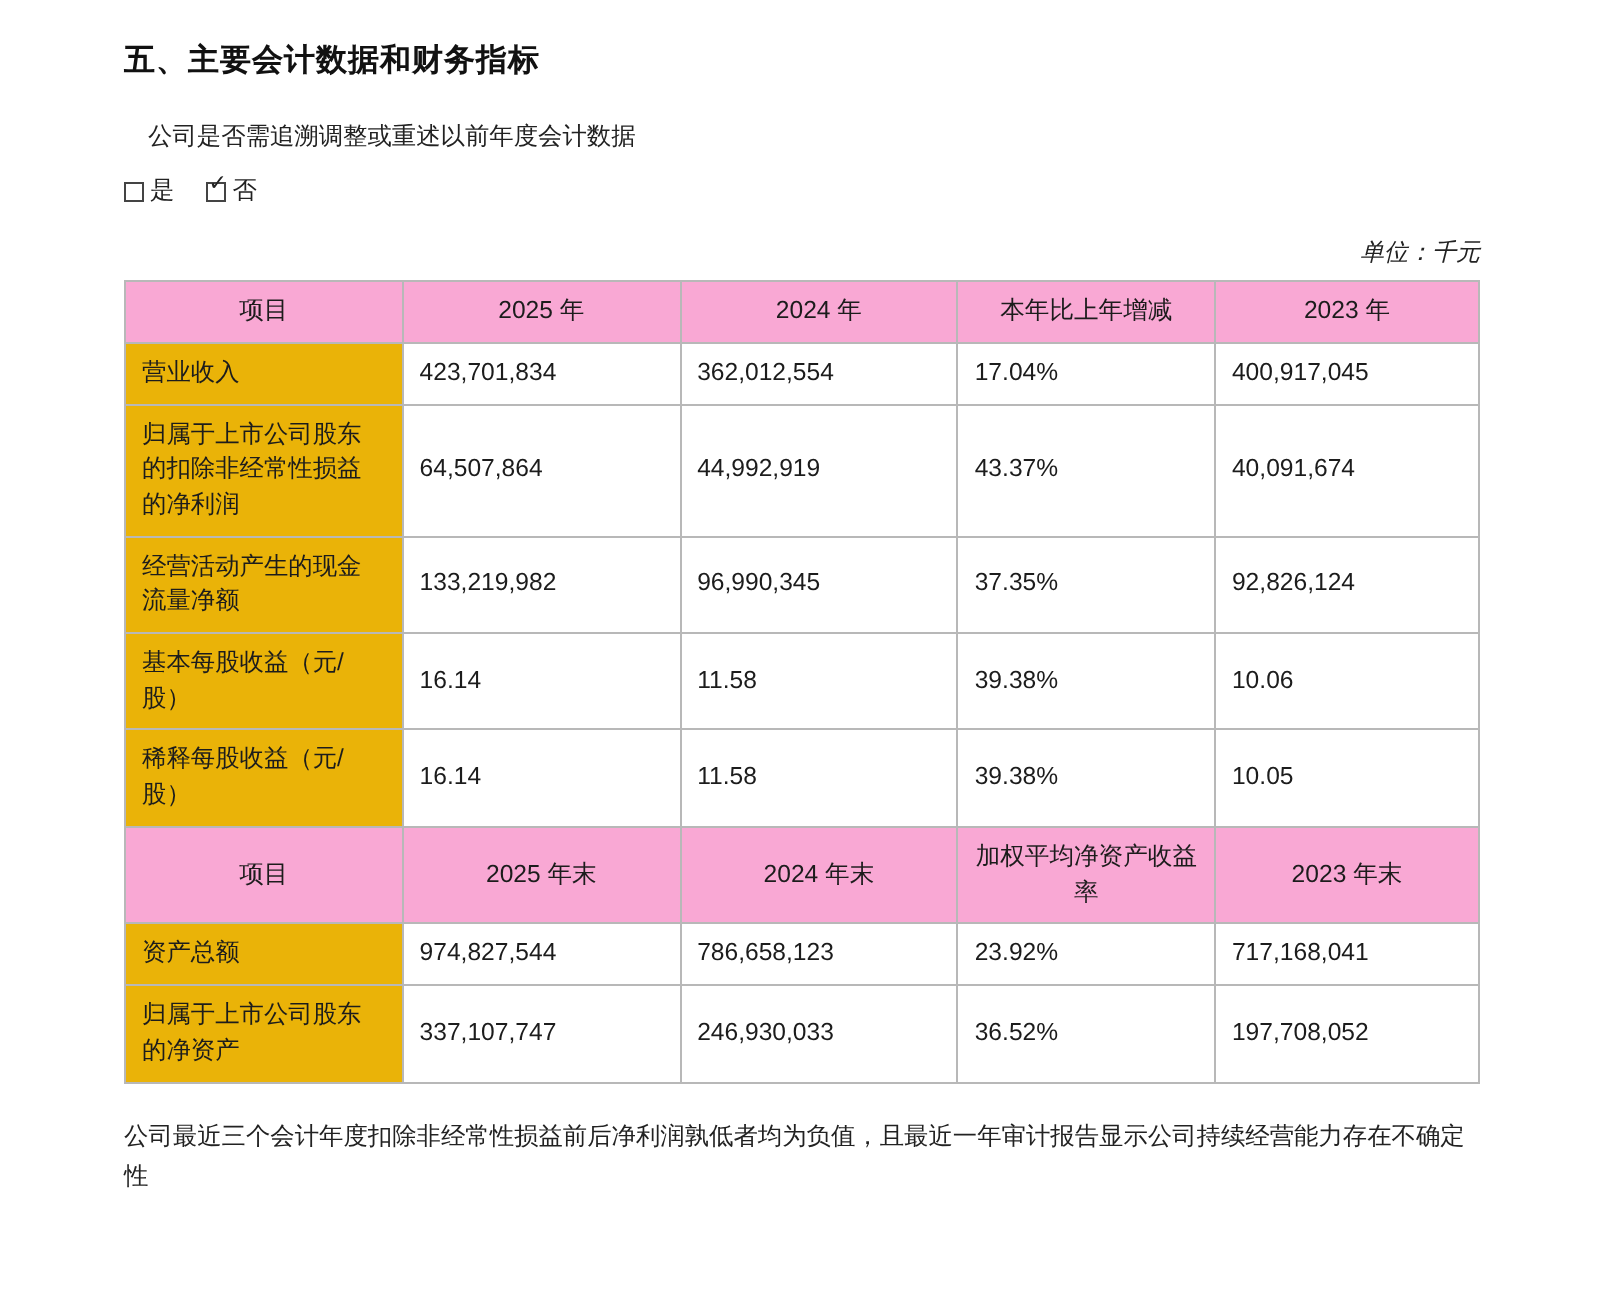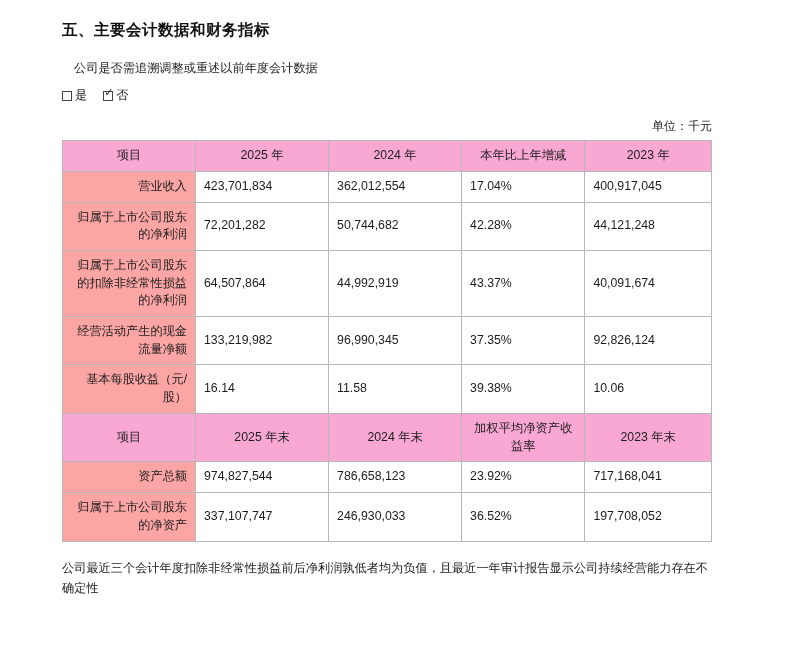--- a/index.html
+++ b/index.html
@@ -12,21 +12,21 @@
     height: 647px;
     font-family: "Liberation Sans", sans-serif;
     color: #1a1a1a;
     -webkit-font-smoothing: antialiased;
   }
   .page {
     width: 800px;
     height: 605px;
     position: relative;
     box-sizing: border-box;
-    padding: 14px 88px 0 62px;
+    padding: 14px 60px 0 62px;
   }
   .section-title {
     font-size: 15.5px;
     font-weight: bold;
     letter-spacing: 0.5px;
     margin: 6px 0 18px 0;
     color: #111;
   }
   .para {
     font-size: 12.2px;
@@ -64,20 +64,21 @@
     top: -5px;
     font-size: 11px;
     line-height: 11px;
     color: #222;
   }
   .unit {
     text-align: right;
     font-size: 12px;
     color: #222;
     margin: 4px 0 5px 0;
+    font-style: italic;
   }
   table.fin {
     border-collapse: collapse;
     width: 100%;
     table-layout: fixed;
     font-size: 12px;
   }
   table.fin td {
     border: 1px solid #b8b8b8;
     padding: 6px 8px;
@@ -85,22 +86,22 @@
     line-height: 1.45;
     color: #1c1c1c;
   }
   td.hdr {
     background: #f9a8d4;
     text-align: center;
     font-size: 12.3px;
     padding: 7px 4px;
   }
   td.rowlabel {
-    background: #fca5a5;
-    text-align: right;
+    background: #eab308;
+    text-align: left;
     font-size: 12.2px;
   }
   td.num {
     text-align: left;
     font-size: 12.3px;
     font-family: "Liberation Sans", sans-serif;
   }
   .col-label { width: 20.5%; }
   .col-a { width: 20.5%; }
   .col-b { width: 20.5%; }
@@ -156,47 +157,47 @@
       </tr>
 
       <tr>
         <td class="rowlabel">营业收入</td>
         <td class="num">423,701,834</td>
         <td class="num">362,012,554</td>
         <td class="num">17.04%</td>
         <td class="num">400,917,045</td>
       </tr>
       <tr>
-        <td class="rowlabel">归属于上市公司股东的净利润</td>
-        <td class="num">72,201,282</td>
-        <td class="num">50,744,682</td>
-        <td class="num">42.28%</td>
-        <td class="num">44,121,248</td>
-      </tr>
-      <tr>
         <td class="rowlabel">归属于上市公司股东的扣除非经常性损益的净利润</td>
         <td class="num">64,507,864</td>
         <td class="num">44,992,919</td>
         <td class="num">43.37%</td>
         <td class="num">40,091,674</td>
       </tr>
       <tr>
         <td class="rowlabel">经营活动产生的现金流量净额</td>
         <td class="num">133,219,982</td>
         <td class="num">96,990,345</td>
         <td class="num">37.35%</td>
         <td class="num">92,826,124</td>
       </tr>
       <tr>
         <td class="rowlabel">基本每股收益（元/股）</td>
         <td class="num">16.14</td>
         <td class="num">11.58</td>
         <td class="num">39.38%</td>
         <td class="num">10.06</td>
       </tr>
+      <tr>
+        <td class="rowlabel">稀释每股收益（元/股）</td>
+        <td class="num">16.14</td>
+        <td class="num">11.58</td>
+        <td class="num">39.38%</td>
+        <td class="num">10.05</td>
+      </tr>
 
       <tr>
         <td class="hdr">项目</td>
         <td class="hdr">2025 年末</td>
         <td class="hdr">2024 年末</td>
         <td class="hdr">加权平均净资产收益率</td>
         <td class="hdr">2023 年末</td>
       </tr>
 
       <tr>

